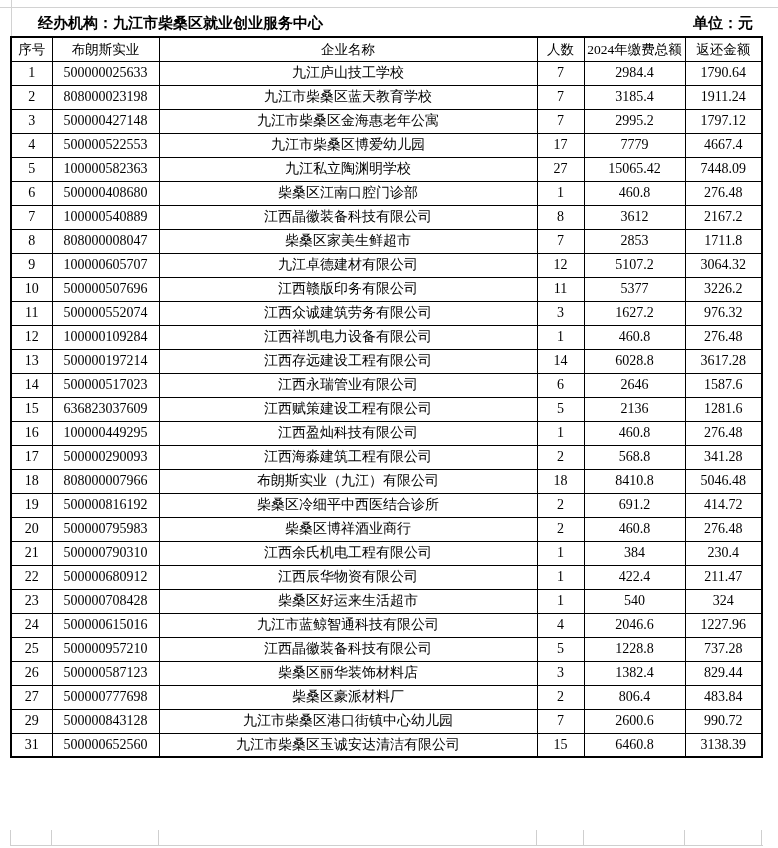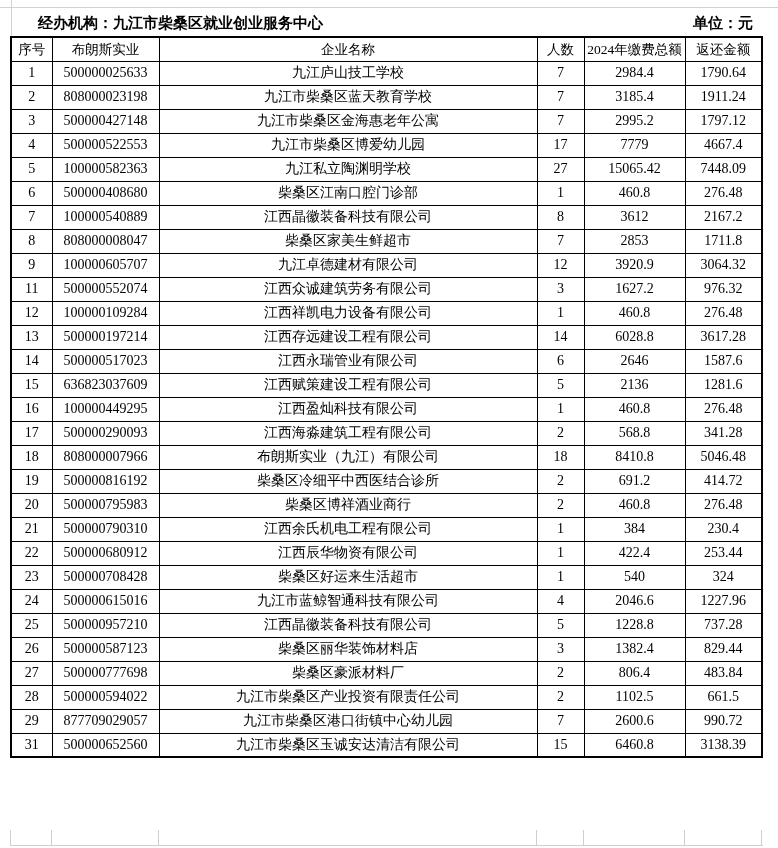--- a/index.html
+++ b/index.html
@@ -154,22 +154,30 @@
         <td>柴桑区家美生鲜超市</td>
         <td>7</td>
         <td>2853</td>
         <td>1711.8</td>
       </tr>
       <tr>
         <td>9</td>
         <td>100000605707</td>
         <td>九江卓德建材有限公司</td>
         <td>12</td>
-        <td>3920.9</td>
+        <td>5107.2</td>
         <td>3064.32</td>
+      </tr>
+      <tr>
+        <td>10</td>
+        <td>500000507696</td>
+        <td>江西赣版印务有限公司</td>
+        <td>11</td>
+        <td>5377</td>
+        <td>3226.2</td>
       </tr>
       <tr>
         <td>11</td>
         <td>500000552074</td>
         <td>江西众诚建筑劳务有限公司</td>
         <td>3</td>
         <td>1627.2</td>
         <td>976.32</td>
       </tr>
       <tr>
@@ -251,21 +259,21 @@
         <td>1</td>
         <td>384</td>
         <td>230.4</td>
       </tr>
       <tr>
         <td>22</td>
         <td>500000680912</td>
         <td>江西辰华物资有限公司</td>
         <td>1</td>
         <td>422.4</td>
-        <td>253.44</td>
+        <td>211.47</td>
       </tr>
       <tr>
         <td>23</td>
         <td>500000708428</td>
         <td>柴桑区好运来生活超市</td>
         <td>1</td>
         <td>540</td>
         <td>324</td>
       </tr>
       <tr>
@@ -294,30 +302,22 @@
       </tr>
       <tr>
         <td>27</td>
         <td>500000777698</td>
         <td>柴桑区豪派材料厂</td>
         <td>2</td>
         <td>806.4</td>
         <td>483.84</td>
       </tr>
       <tr>
-        <td>28</td>
-        <td>500000594022</td>
-        <td>九江市柴桑区产业投资有限责任公司</td>
-        <td>2</td>
-        <td>1102.5</td>
-        <td>661.5</td>
-      </tr>
-      <tr>
         <td>29</td>
-        <td>877709029057</td>
+        <td>500000843128</td>
         <td>九江市柴桑区港口街镇中心幼儿园</td>
         <td>7</td>
         <td>2600.6</td>
         <td>990.72</td>
       </tr>
       <tr>
         <td>31</td>
         <td>500000652560</td>
         <td>九江市柴桑区玉诚安达清洁有限公司</td>
         <td>15</td>

